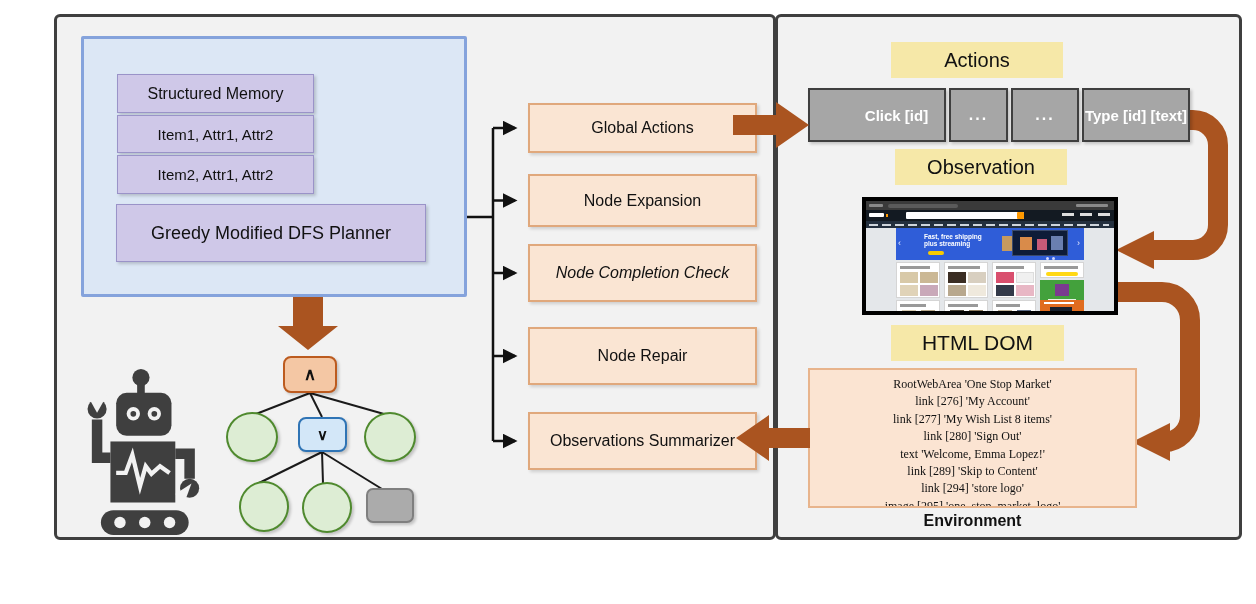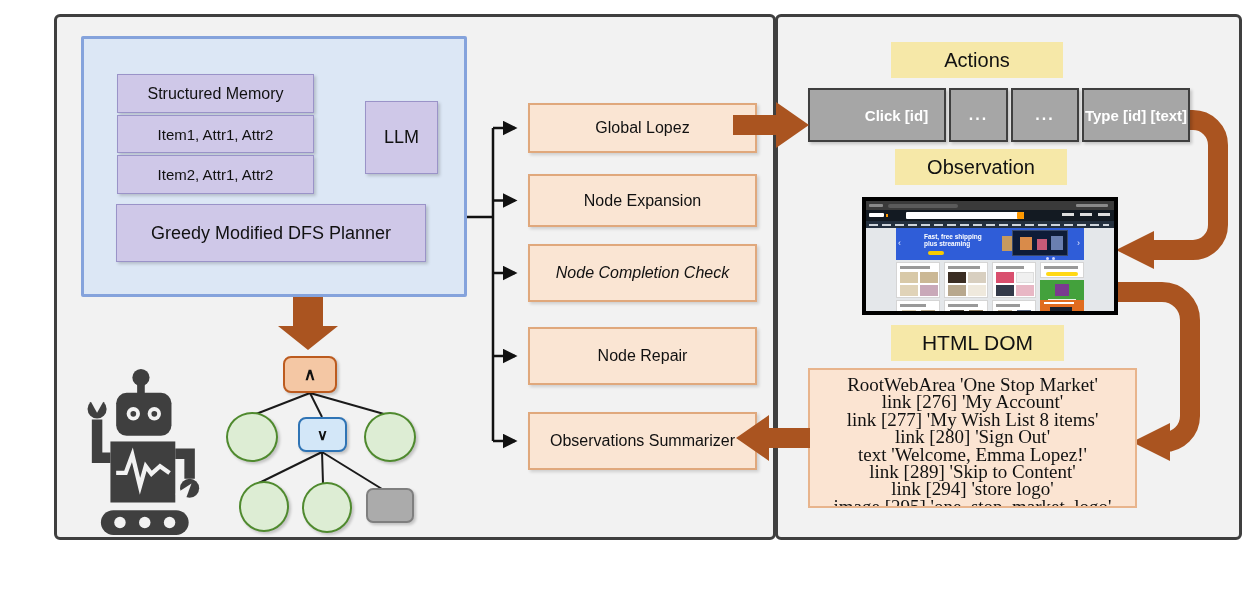--- a/index.html
+++ b/index.html
@@ -22,21 +22,21 @@
   .or-node{background:#d3e7f8;border:2px solid #2f74b5;font-size:15px;}
   .leaf{background:#ddedd4;border:2.5px solid #4f8a2e;border-radius:50%;box-shadow:2px 2px 3px rgba(0,0,0,.2);}
   .gray-node{background:#ababab;border:2px solid #7f7f7f;border-radius:7px;box-shadow:2px 2px 3px rgba(0,0,0,.2);}
 
   
   .ylabel{background:#f6e8a8;display:flex;align-items:center;justify-content:center;font-size:20px;}
   .action-row{display:flex;gap:3px;}
   .cell{background:#a6a6a6;border:2.5px solid #3f3f3f;color:#fff;font-weight:bold;font-size:15px;
         display:flex;align-items:center;justify-content:center;box-shadow:2px 2px 3px rgba(0,0,0,.2);}
   .cell.dots{letter-spacing:2px;font-size:16px;}
-  .dom-box{background:#fbe4d2;border:2.5px solid #e8b48c;font-family:"Liberation Serif",serif;font-size:19px;
+  .dom-box{background:#fbe4d2;border:2.5px solid #e8b48c;font-family:"Liberation Serif",serif;font-size:12px;
         line-height:17.4px;text-align:center;padding-top:6px;overflow:hidden;}
   .env-label{font-weight:bold;font-size:16px;text-align:center;}
 
   
   .shot{background:#ffffff;border:4px solid #000;overflow:hidden;}
   .shot .abs{position:absolute;}
   .mini-hero-text{color:#fff;font-weight:bold;font-size:6.5px;line-height:7px;}
   .chev{color:#e8ecff;font-size:9px;line-height:9px;}
 </style>
 </head>
@@ -74,30 +74,27 @@
     <div class="abs memory-box" style="left:24px;top:19px;width:386px;height:261px;">
       <div class="abs pbox" style="left:33px;top:35px;width:197px;height:39px;">
         <span>Structured Memory</span>
       </div>
       <div class="abs pbox" style="left:33px;top:76px;width:197px;height:38px;font-size:15px;">
         <span>Item1, Attr1, Attr2</span>
       </div>
       <div class="abs pbox" style="left:33px;top:116px;width:197px;height:39px;font-size:15px;">
         <span>Item2, Attr1, Attr2</span>
       </div>
-      <div class="abs pbox big" style="left:281px;top:62px;width:73px;height:73px;">
-        <span>LLM</span>
-      </div>
       <div class="abs pbox big" style="left:32px;top:165px;width:310px;height:58px;">
         <span>Greedy Modified DFS Planner</span>
       </div>
     </div>
 
     <div class="abs obox" style="left:471px;top:86px;width:229px;height:50px;">
-      <span>Global Lopez</span>
+      <span>Global Actions</span>
     </div>
     <div class="abs obox" style="left:471px;top:157px;width:229px;height:53px;">
       <span>Node Expansion</span>
     </div>
     <div class="abs obox" style="left:471px;top:227px;width:229px;height:58px;font-style:italic;">
       <span>Node Completion Check</span>
     </div>
     <div class="abs obox" style="left:471px;top:395px;width:229px;height:58px;">
       <span>Observations Summarizer</span>
     </div>
@@ -269,20 +266,23 @@
     <div class="abs dom-box" style="left:30px;top:351px;width:329px;height:140px;">
       <div>RootWebArea 'One Stop Market'</div>
       <div>link [276] 'My Account'</div>
       <div>link [277] 'My Wish List 8 items'</div>
       <div>link [280] 'Sign Out'</div>
       <div>text 'Welcome, Emma Lopez!'</div>
       <div>link [289] 'Skip to Content'</div>
       <div>link [294] 'store logo'</div>
       <div>image [295] 'one_stop_market_logo'</div>
     </div>
+    <div class="abs env-label" style="left:30px;top:495px;width:329px;">
+      <span>Environment</span>
+    </div>
   </div>
 
   <svg class="svg-overlay" width="1256" height="604">
     <polygon fill="#AA5420" points="733,115 776,115 776,102 809,125 776,148 776,135 733,135"></polygon>
     <polygon fill="#AA5420" points="810,428 769,428 769,415 736,438 769,461 769,448 810,448"></polygon>
   </svg>
 
 </div>
 
 </body></html>

